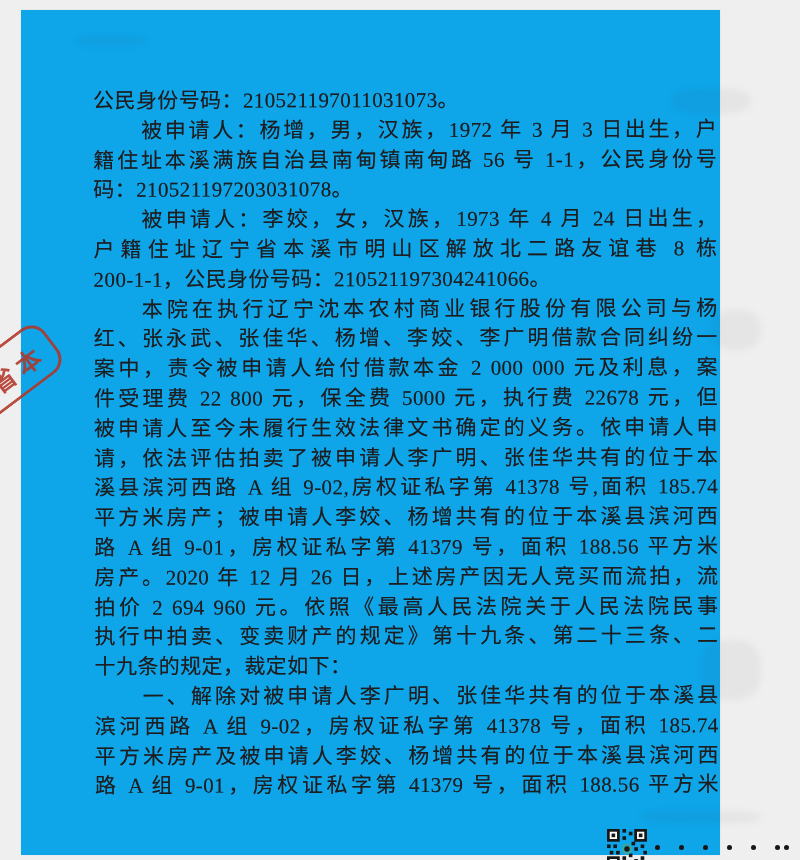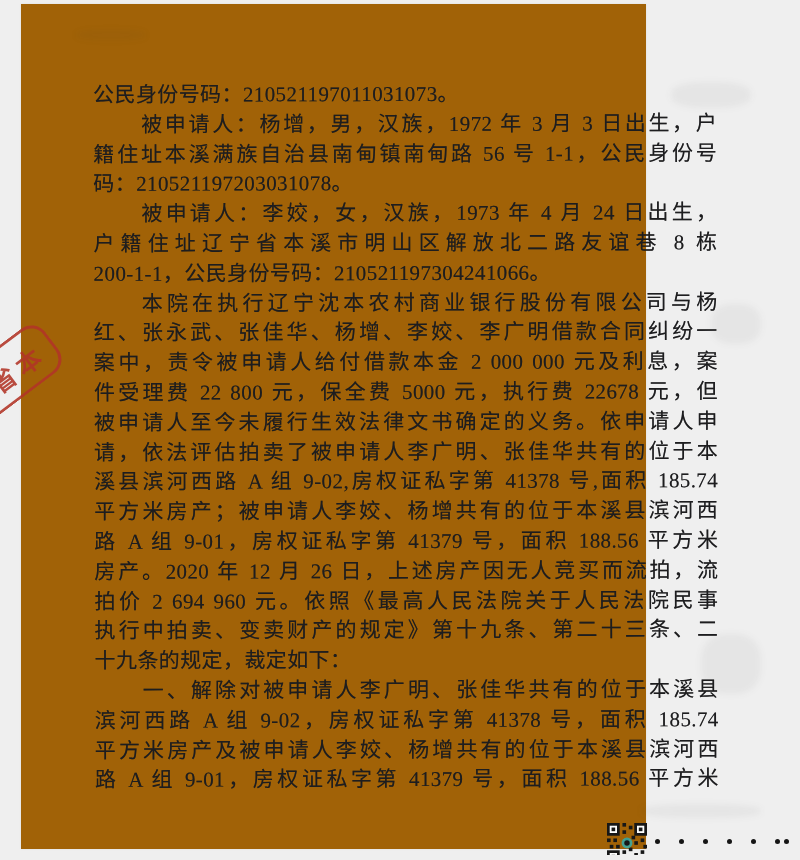--- a/index.html
+++ b/index.html
@@ -2,22 +2,22 @@
 <html lang="zh-CN"><head>
 <meta charset="utf-8">
 <style>
   html,body{margin:0;padding:0;}
   body{
     width:800px;height:860px;position:relative;overflow:hidden;
     background:#efefef;
     font-family:"Liberation Serif","DejaVu Serif",serif;
   }
   .paper{
-    position:absolute;left:21px;top:4px;width:625px;height:845px;
-    background:#a16207;
+    position:absolute;left:21px;top:10px;width:699px;height:845px;
+    background:#0ea5e9;
     box-shadow:0 0 2px rgba(0,0,0,0.08);
   }
   .textblock{
     position:absolute;left:73px;top:76px;width:624px;
     transform:rotate(-0.15deg);
   }
   .line{
     font-size:21px;line-height:29.8px;color:#1d1d1f;
     text-align:justify;text-align-last:justify;
     letter-spacing:0.4px;white-space:normal;

